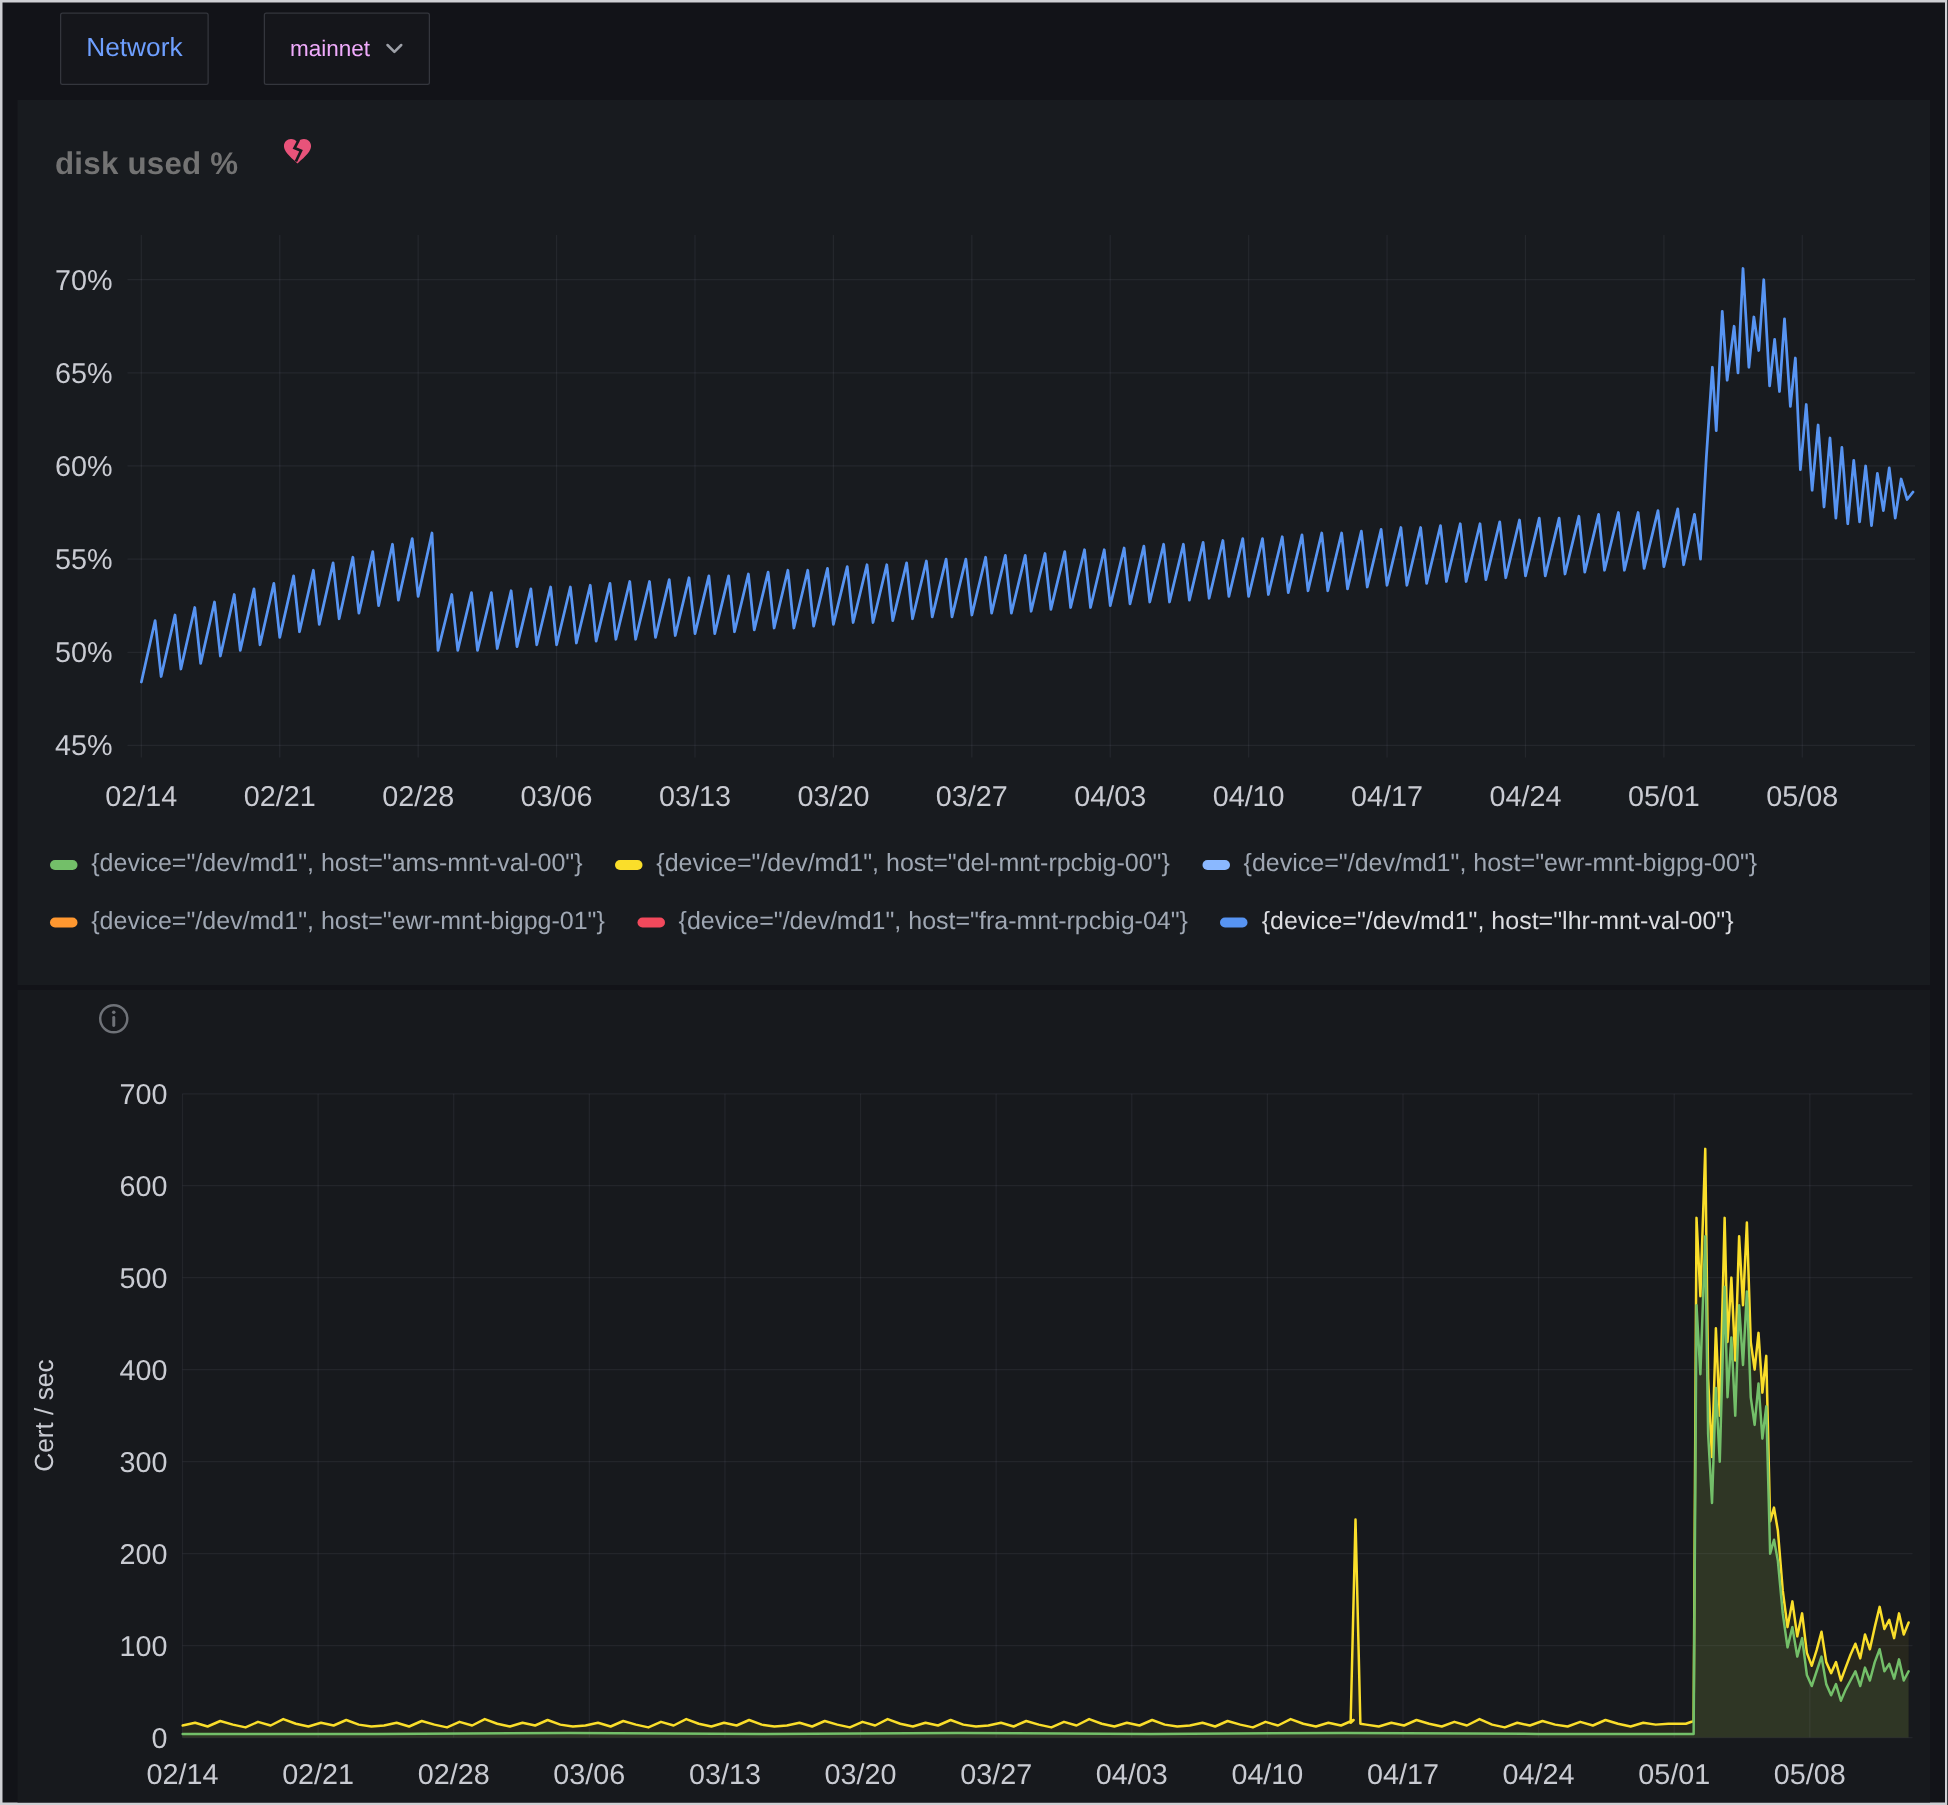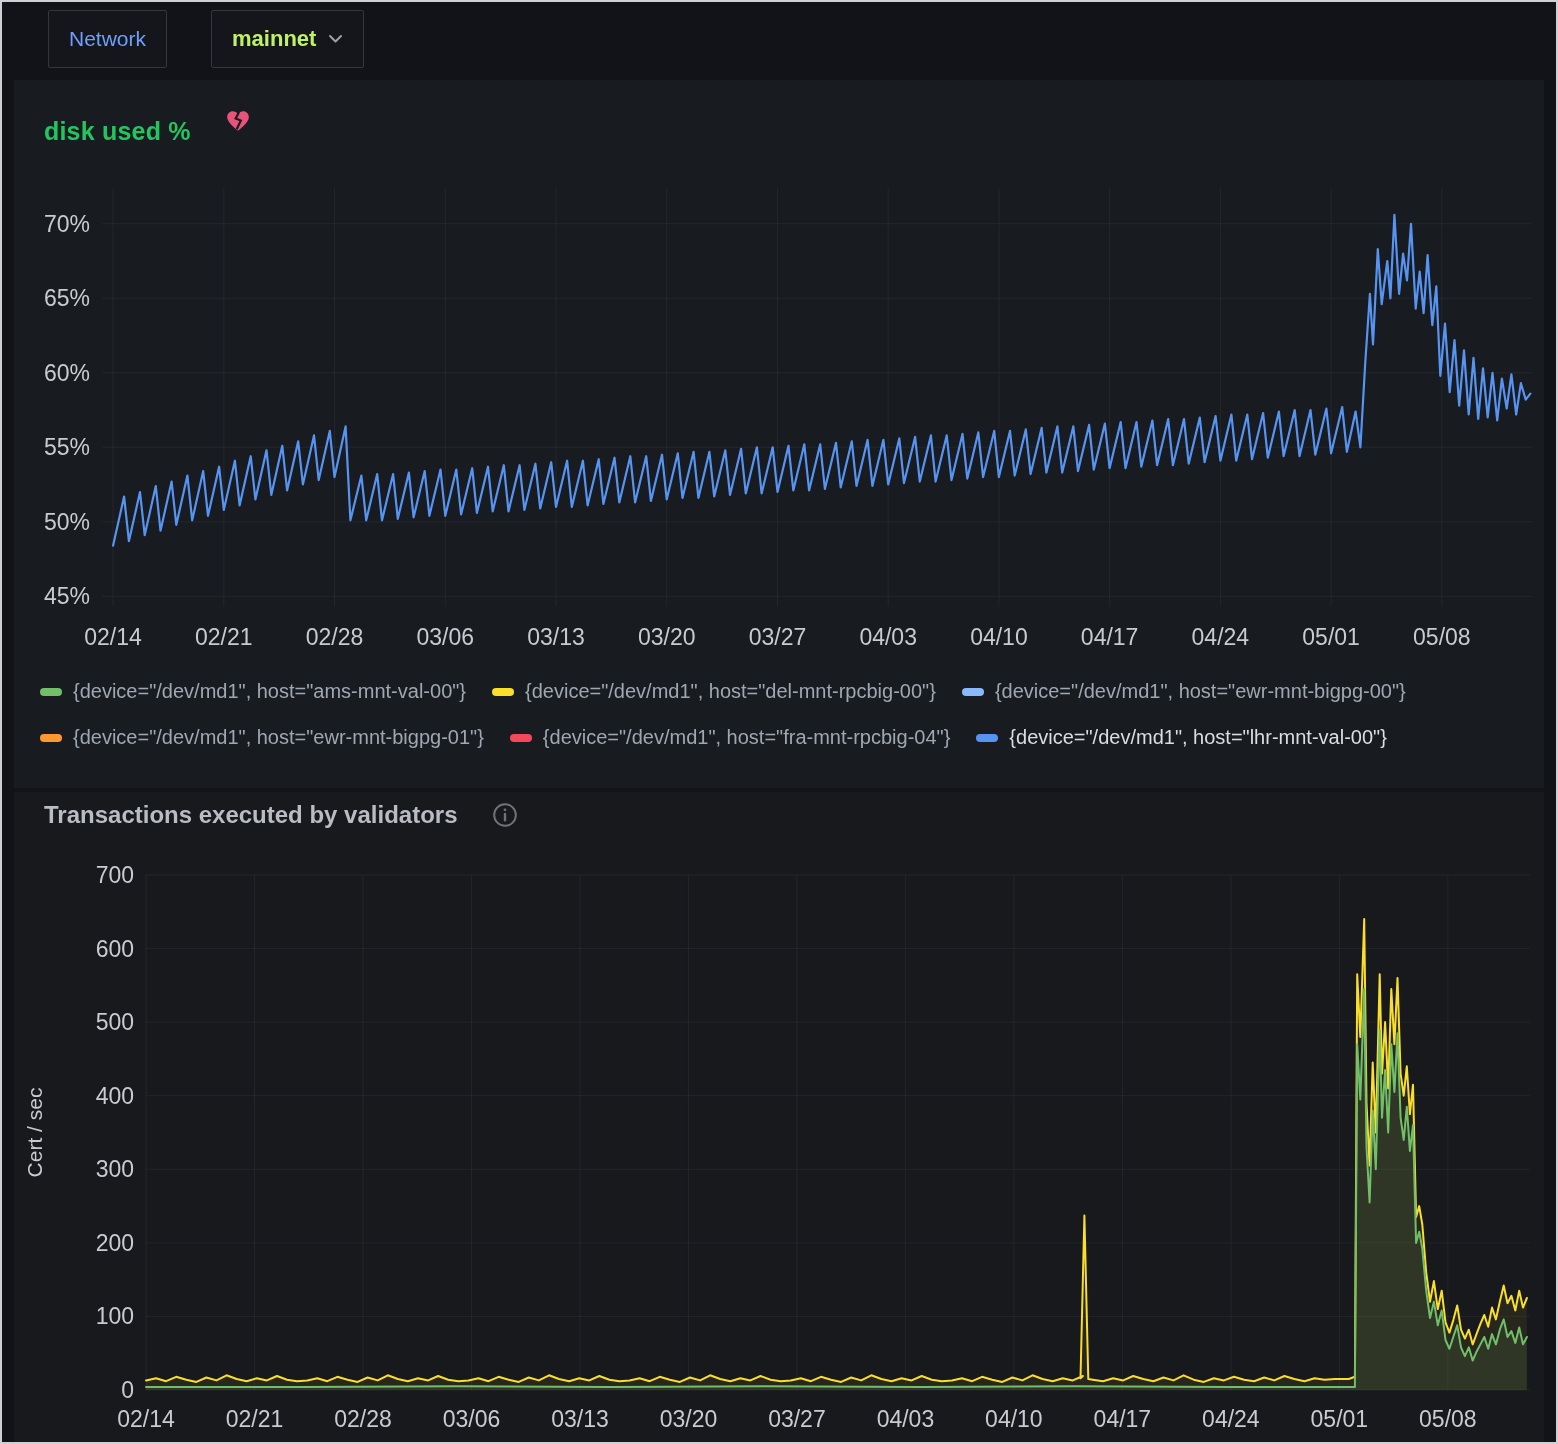--- a/index.html
+++ b/index.html
@@ -12,28 +12,28 @@
     overflow:hidden;
   }
   
   .topbar{height:78px;padding:8px 0 0 10px;display:flex;align-items:flex-start;}
   .chip{
     height:58px;display:inline-flex;align-items:center;
     border:1px solid #34363d;border-radius:2px;background:#15161b;
     padding:0 20px;margin-right:8px;margin-left:36px;
   }
   .chip .netlabel{color:#6e9fff;font-size:21px;font-weight:500;}
-  .chip .netvalue{color:#bef264;font-size:22px;font-weight:700;}
+  .chip .netvalue{color:#f0abfc;font-size:18px;font-weight:400;}
   .chev{margin-left:12px;display:inline-flex;align-items:center;}
   
   .panel{margin:0 12px;background:#181b1f;position:relative;}
   .panel1{height:708px;}
   .panel2{height:652px;margin-top:4px;background:#17191d;}
   .ptitle-row{display:flex;align-items:center;padding:24px 0 0 30px;height:58px;}
-  .ptitle{color:#22c55e;font-size:25px;font-weight:600;letter-spacing:.2px;margin-top:20px;}
+  .ptitle{color:#737373;font-size:25px;font-weight:600;letter-spacing:.2px;margin-top:20px;}
   .hearticon{margin-left:34px;display:inline-flex;}
   .ptitle-row2{display:flex;align-items:center;padding:6px 0 0 30px;height:40px;}
   .ptitle2{color:#b9bcc3;font-size:24px;font-weight:600;}
   .infoicon{margin-left:34px;display:inline-flex;opacity:.75;}
   .chartsvg{display:block;}
   #chart1{width:1530px;height:505px;margin-top:20px;}
   #chart2{width:1530px;height:600px;margin-top:8px;}
   svg text{font-family:"Liberation Sans","DejaVu Sans",sans-serif;}
   
   .legend{padding:10px 0 0 26px;display:flex;flex-wrap:wrap;column-gap:26px;row-gap:9px;max-width:1490px;}
@@ -140,21 +140,20 @@
         </span>
         <span class="litem hl">
           <span class="dash" style="background: rgb(87, 148, 242);"></span>
           <span class="ltext">{device="/dev/md1", host="lhr-mnt-val-00"}</span>
         </span>
       </div>
   </div>
 
   <div class="panel panel2">
     <div class="ptitle-row2">
-      <span class="ptitle2">Transactions executed by validators</span>
       <span class="infoicon">
         <svg width="26" height="26" viewBox="0 0 24 24">
           <circle cx="12" cy="12" r="10" fill="none" stroke="#8d9097" stroke-width="1.8"></circle>
           <circle cx="12" cy="7.2" r="1.3" fill="#8d9097"></circle>
           <rect x="10.9" y="10" width="2.2" height="8" rx="1.1" fill="#8d9097"></rect>
         </svg>
       </span>
     </div>
     <svg id="chart2" class="chartsvg" viewBox="0 0 1530 600">
         <line x1="132" x2="132" y1="35" y2="550" stroke="rgba(204,204,220,0.07)" stroke-width="1"></line>

